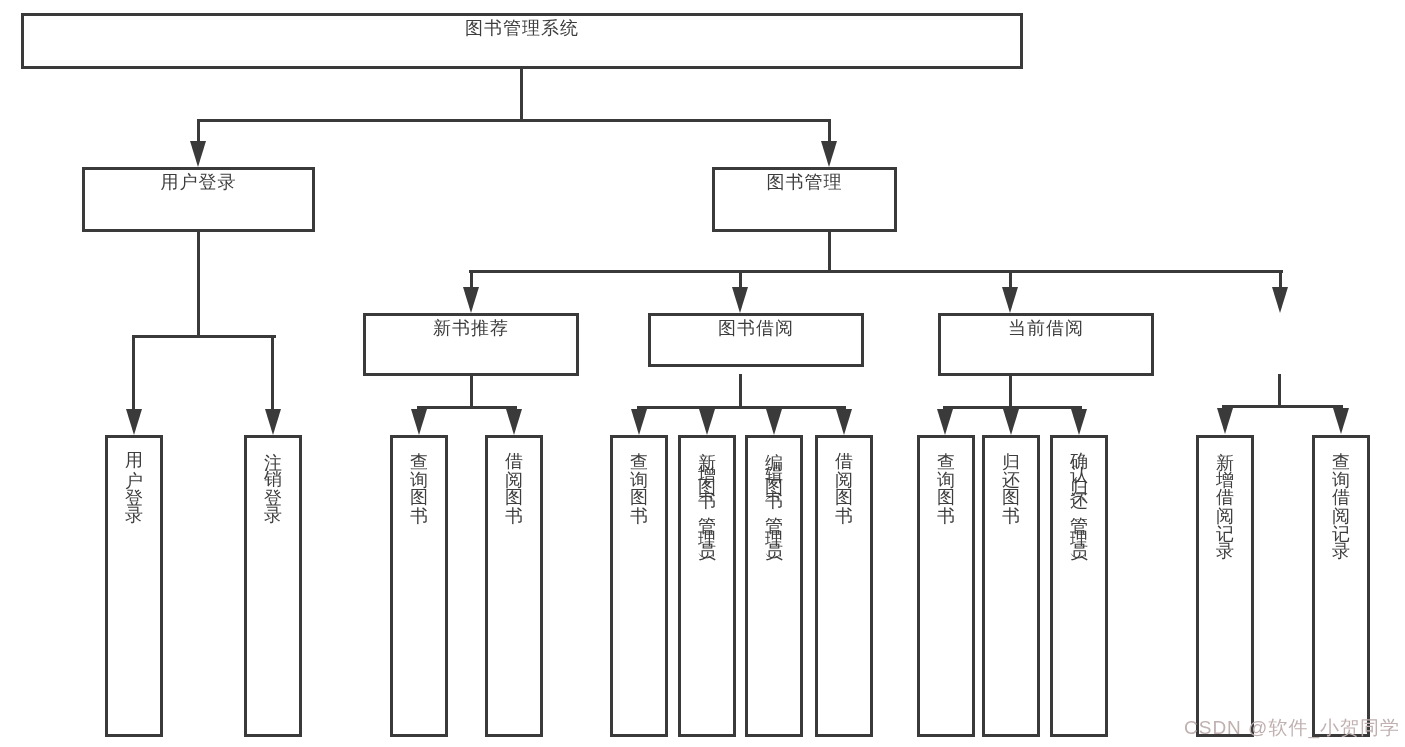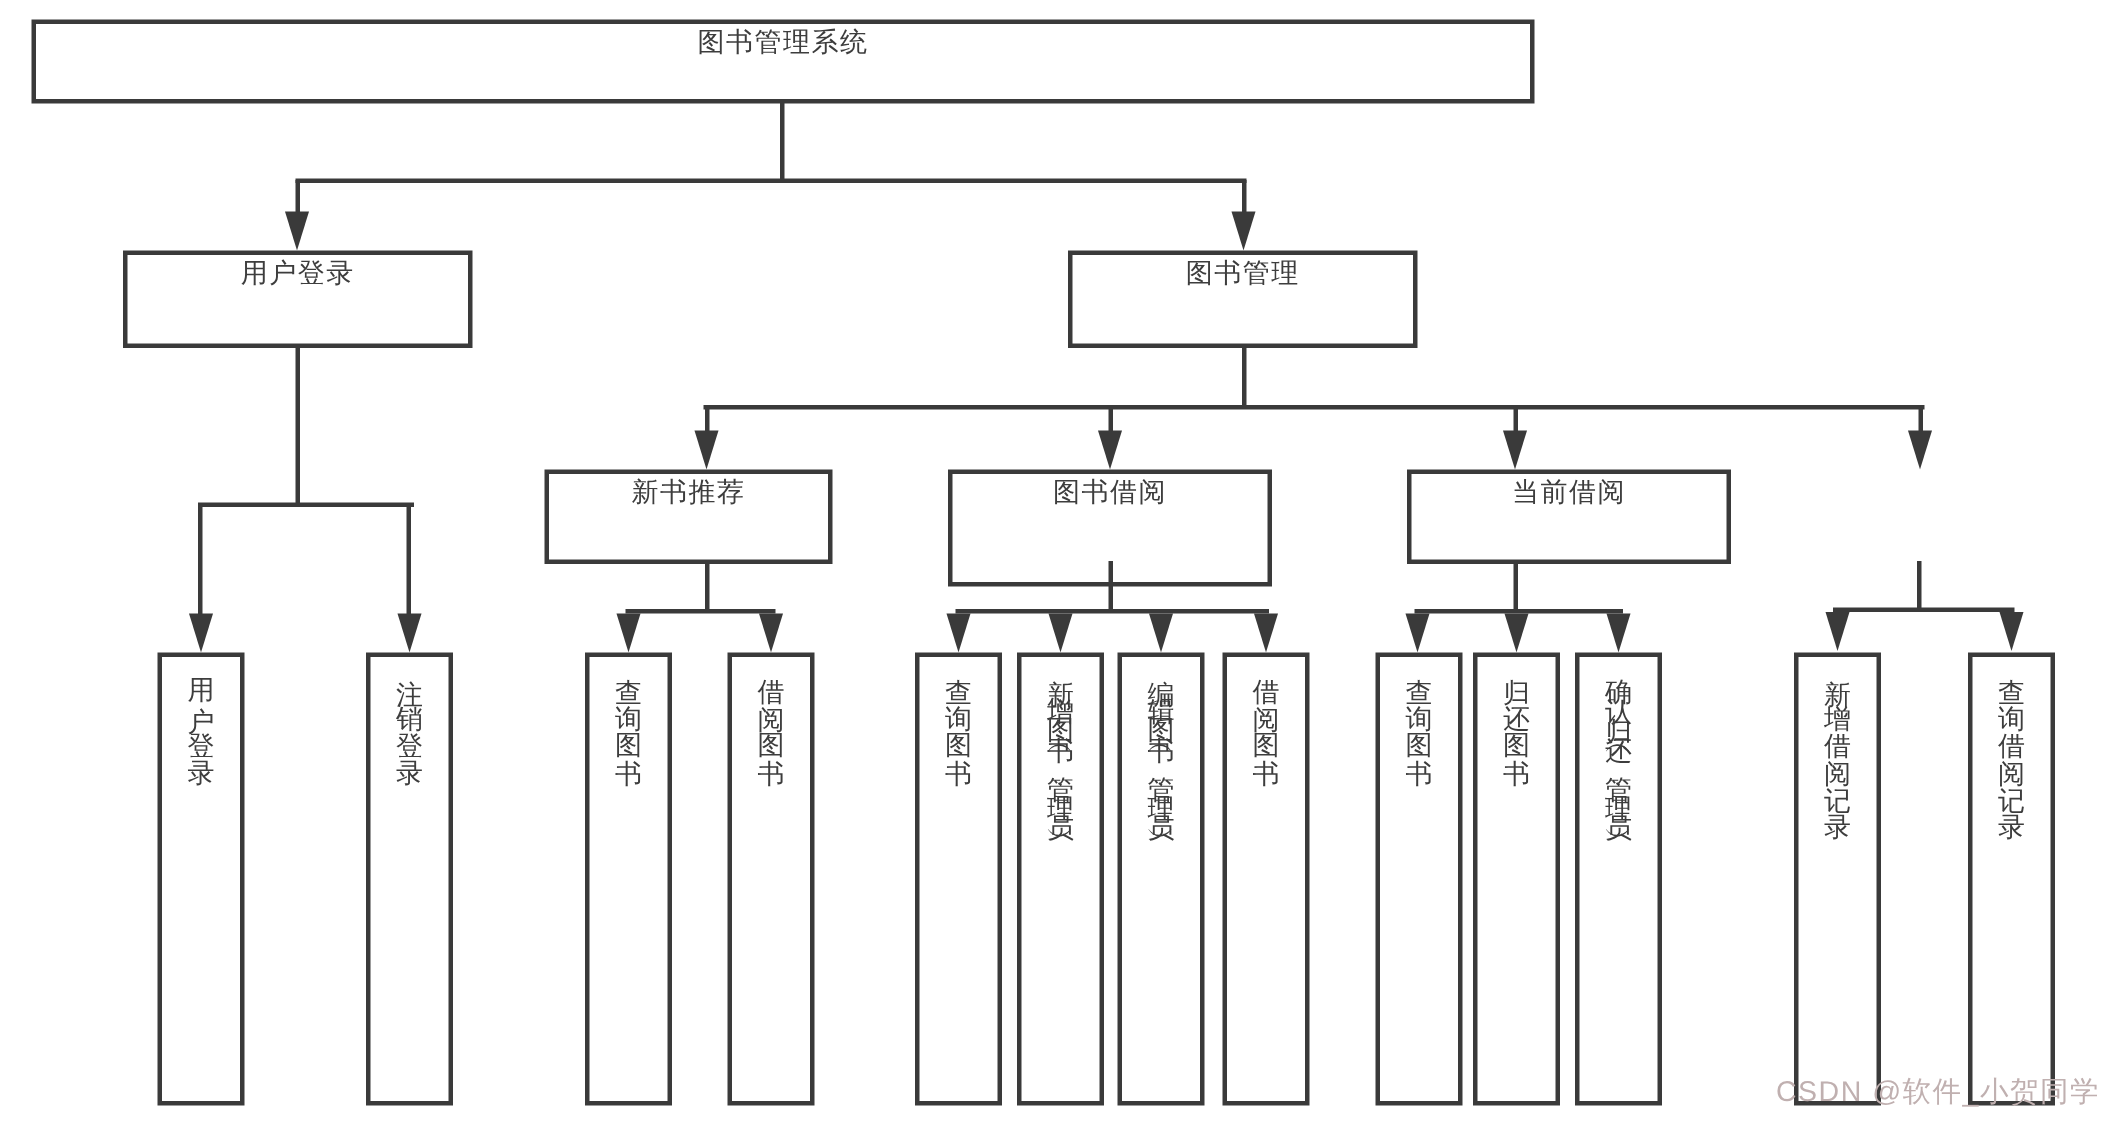--- a/index.html
+++ b/index.html
@@ -24,29 +24,29 @@
 <div class="canvas">
 
   <div class="node" style="left:21px;top:13px;width:1002px;height:56px">
     <span>图书管理系统</span>
   </div>
 
   <div class="node" style="left:82px;top:167px;width:233px;height:65px">
     <span>用户登录</span>
   </div>
 
-  <div class="node" style="left:712px;top:167px;width:233px;height:65px">
+  <div class="node" style="left:712px;top:167px;width:185px;height:65px">
     <span>图书管理</span>
   </div>
 
-  <div class="node" style="left:363px;top:313px;width:192px;height:63px">
+  <div class="node" style="left:363px;top:313px;width:216px;height:63px">
     <span>新书推荐</span>
   </div>
 
-  <div class="node" style="left:632px;top:313px;width:216px;height:78px">
+  <div class="node" style="left:648px;top:313px;width:216px;height:54px">
     <span>图书借阅</span>
   </div>
 
   <div class="node" style="left:938px;top:313px;width:216px;height:63px">
     <span>当前借阅</span>
   </div>
 
 
   <div class="leaf" style="left:105px">
     <span>用户登录</span>

